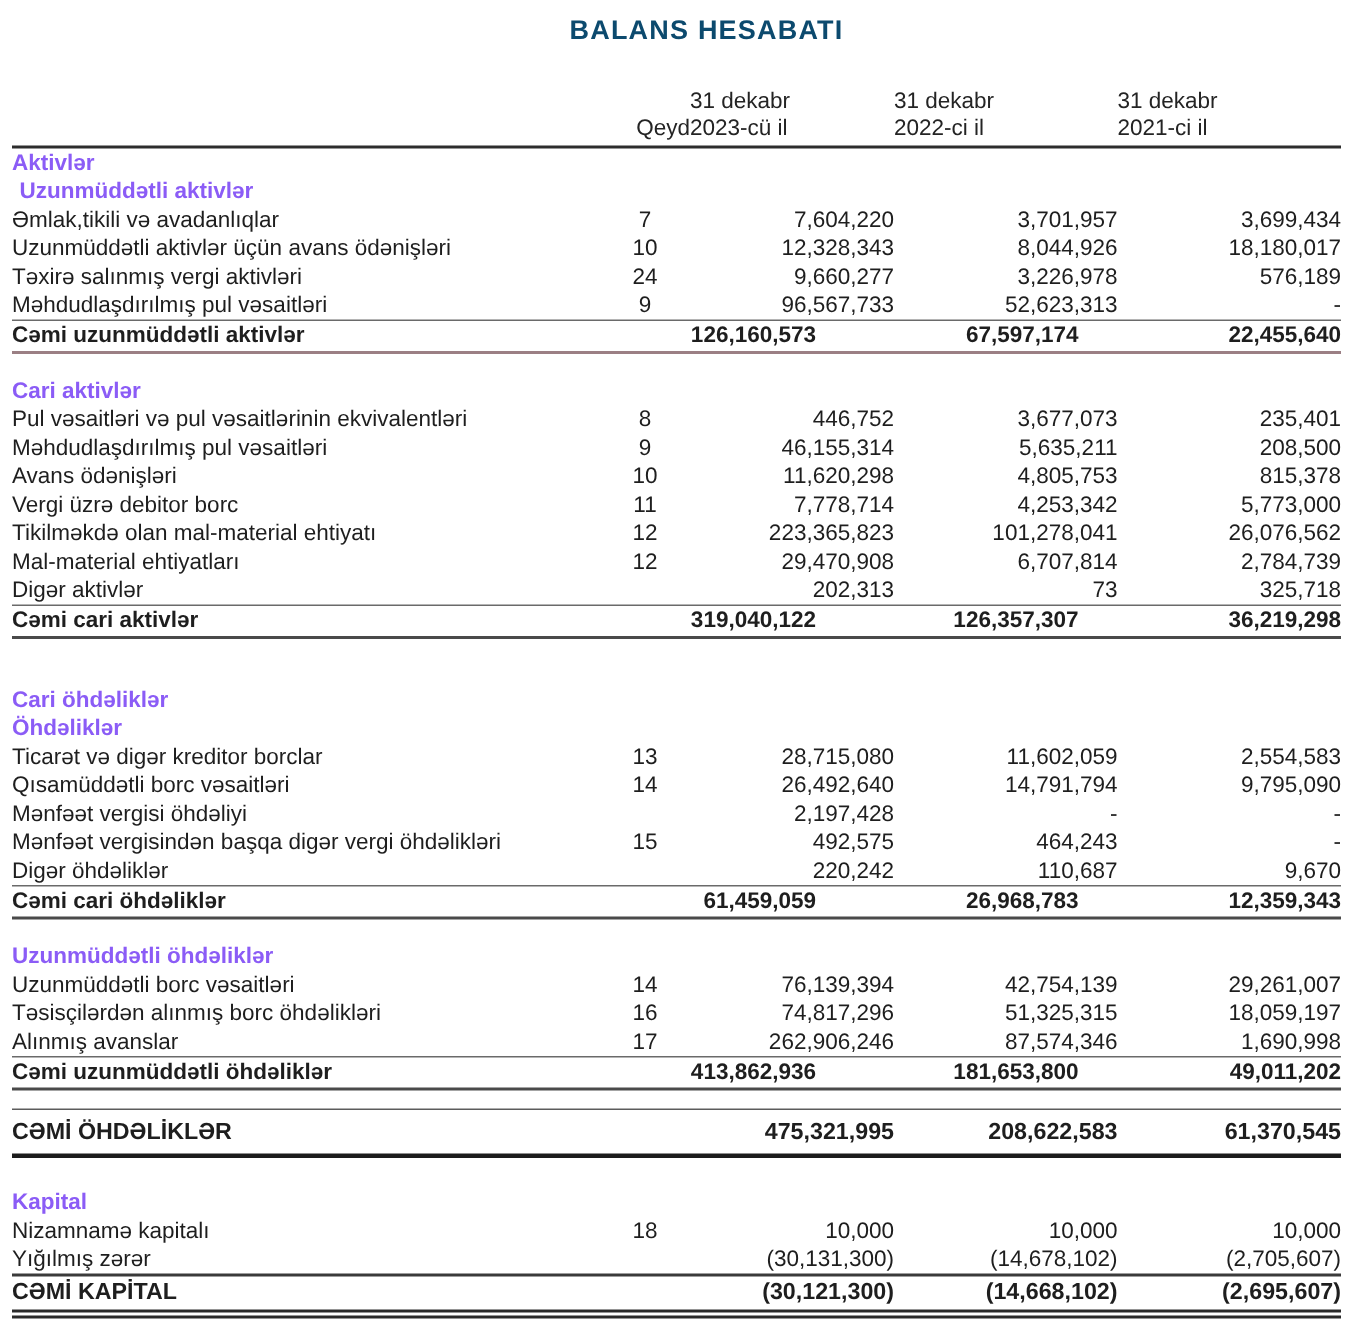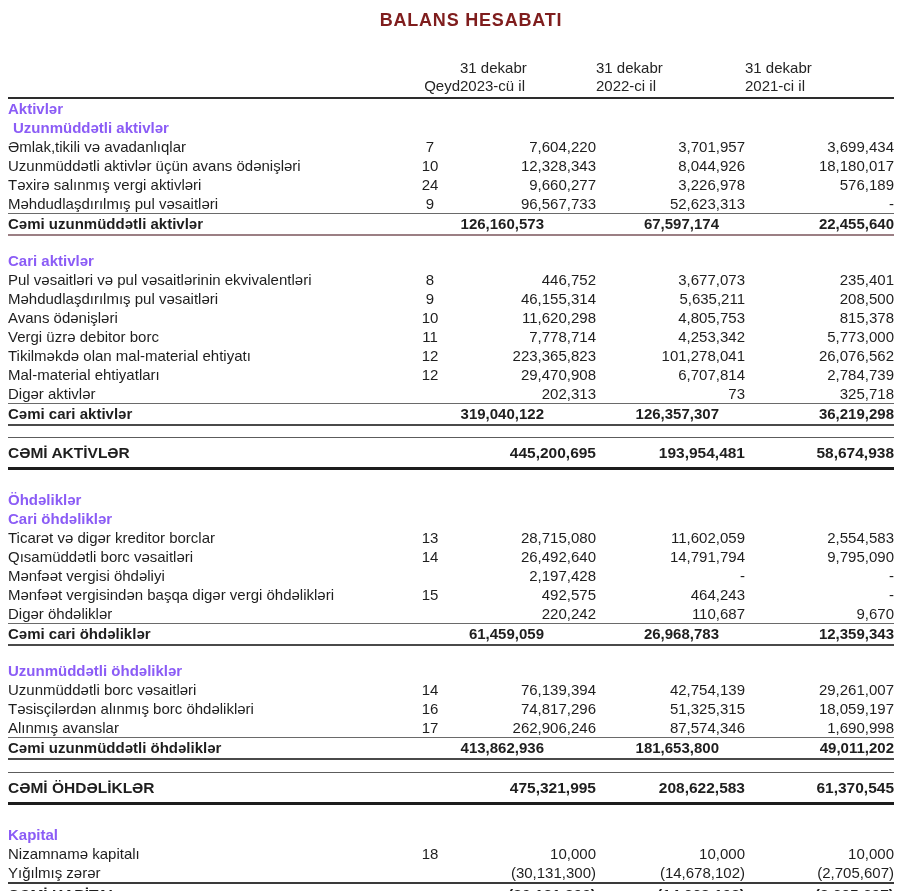--- a/index.html
+++ b/index.html
@@ -14,21 +14,21 @@
     padding: 8px 8px 6px 8px;
     background: #ffffff;
     font-family: "Liberation Sans", "DejaVu Sans", sans-serif;
     color: #1e1e1e;
   }
   .title {
     text-align: center;
     font-size: 18px;
     font-weight: 700;
     letter-spacing: 0.8px;
-    color: #7f1d1d;
+    color: #0c4a6e;
     margin-top: 2px;
     padding-left: 40px; 
   }
   .grid {
     display: grid;
     grid-template-columns: 1fr 60px 136px 149px 149px;
     align-items: end;
   }
   .thead {
     margin-top: 28px;
@@ -205,37 +205,30 @@
     <div class="c-val">325,718</div>
   </div>
       <div class="grid row total">
     <div class="c-label">Cəmi cari aktivlər</div>
     <div class="c-note"></div>
     <div class="c-val">319,040,122</div>
     <div class="c-val">126,357,307</div>
     <div class="c-val">36,219,298</div>
   </div>
       <div class="gap" style="height: 11px;"></div>
-      <div class="grid row grand">
-    <div class="c-label">CƏMİ AKTİVLƏR</div>
-    <div class="c-note"></div>
-    <div class="c-val">445,200,695</div>
-    <div class="c-val">193,954,481</div>
-    <div class="c-val">58,674,938</div>
-  </div>
       <div class="gap" style="height: 20px;"></div>
       <div class="grid row section">
+    <div class="c-label">Cari öhdəliklər</div>
+    <div class="c-note"></div>
+    <div class="c-val"></div>
+    <div class="c-val"></div>
+    <div class="c-val"></div>
+  </div>
+      <div class="grid row section">
     <div class="c-label">Öhdəliklər</div>
-    <div class="c-note"></div>
-    <div class="c-val"></div>
-    <div class="c-val"></div>
-    <div class="c-val"></div>
-  </div>
-      <div class="grid row section">
-    <div class="c-label">Cari öhdəliklər</div>
     <div class="c-note"></div>
     <div class="c-val"></div>
     <div class="c-val"></div>
     <div class="c-val"></div>
   </div>
       <div class="grid row item">
     <div class="c-label">Ticarət və digər kreditor borclar</div>
     <div class="c-note">13</div>
     <div class="c-val">28,715,080</div>
     <div class="c-val">11,602,059</div>

